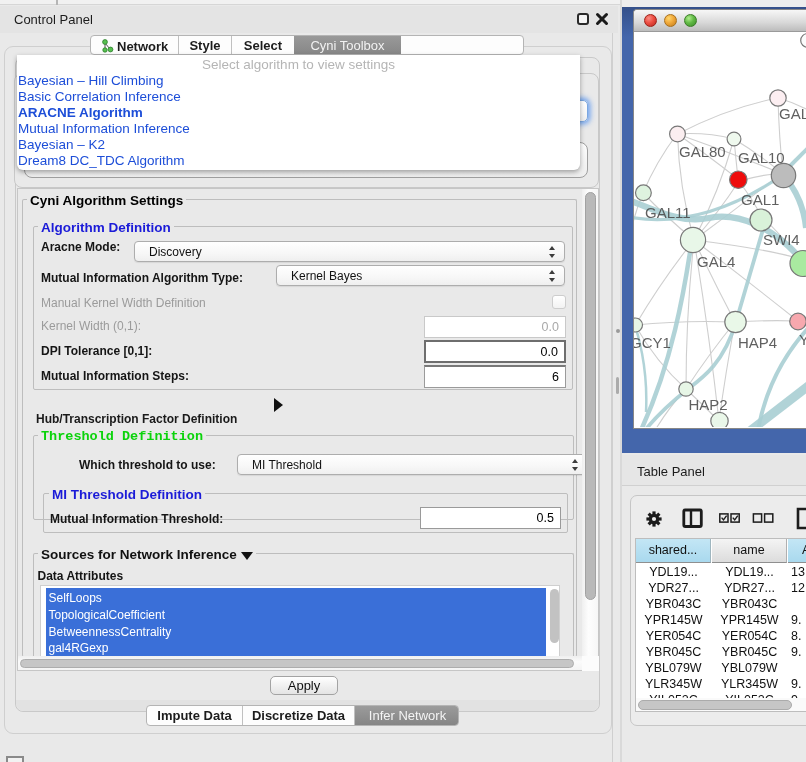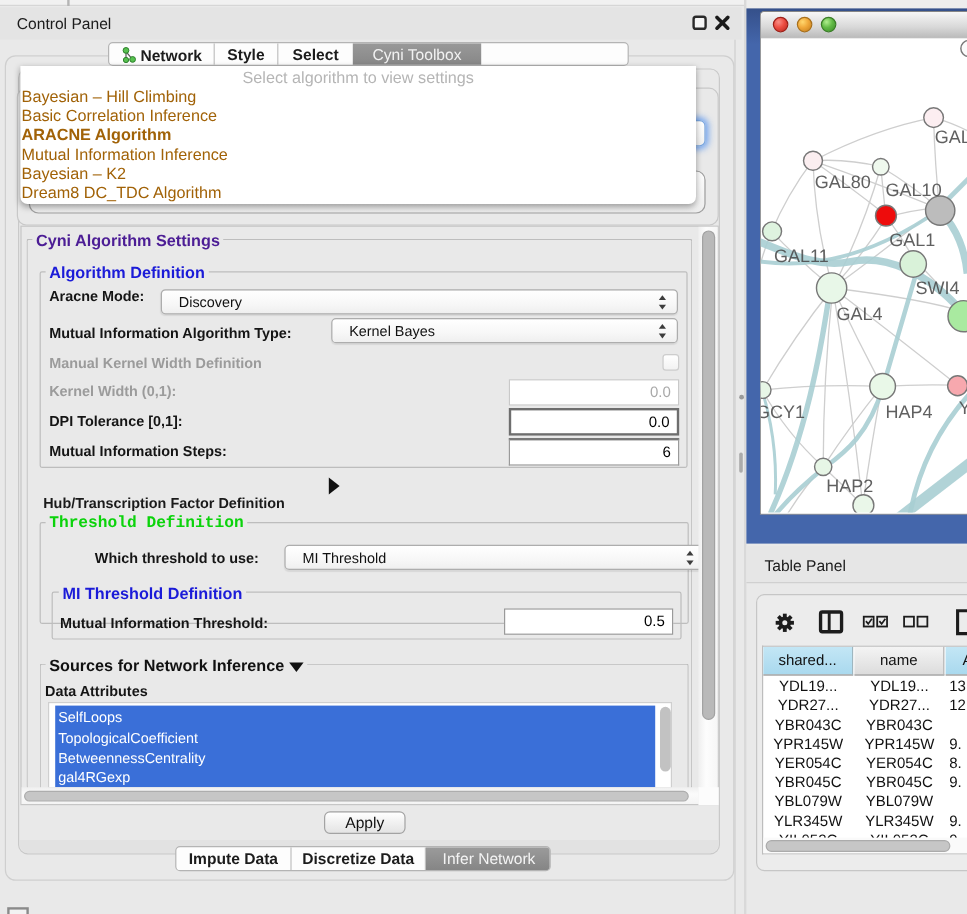--- a/index.html
+++ b/index.html
@@ -1,20 +1,20 @@
 <!DOCTYPE html>
 <html><head>
 <meta charset="utf-8">
 <style>
 * { margin:0; padding:0; box-sizing:border-box; }
 html,body { width:806px; height:762px; overflow:hidden; }
 body { font-family:"Liberation Sans", sans-serif; background:#e9e9e9; position:relative; }
 .abs { position:absolute; }
 .lbl { font-weight:bold; font-size:12px; color:#151515; }
-.lbl-dis { font-weight:bold; font-size:12px; color:#9b9b9b; }
+.lbl-dis { font-weight:normal; font-size:12px; color:#9b9b9b; }
 .combo {
   position:absolute;
   background:linear-gradient(#ffffff,#f7f7f7 60%,#efefef);
   border:1px solid #adadad; border-radius:4px;
   box-shadow:0 1px 1px rgba(0,0,0,0.08);
   font-size:12px; color:#111;
 }
 .combo .ctext { position:absolute; left:14px; top:50%; transform:translateY(-50%); }
 .arrows { position:absolute; right:8px; top:50%; width:7px; height:12px; transform:translateY(-50%); }
 .arrows:before { content:""; position:absolute; left:0; top:0;
@@ -56,21 +56,21 @@
 <div class="abs" style="left:584.5px;top:192px;width:11px;height:408px;background:#b9b9b9;border:1px solid #a2a2a2;border-radius:6px;z-index:5;"></div>
 
 <div class="abs" style="left:18px;top:656px;width:564px;height:14px;background:linear-gradient(#efefef,#fbfbfb 40%,#f4f4f4);z-index:5;"></div>
 <div class="abs" style="left:20px;top:658.5px;width:554px;height:9px;background:#c6c6c6;border:1px solid #adadad;border-radius:5px;z-index:5;"></div>
 
 <div class="abs" style="left:582px;top:656px;width:17px;height:15px;background:#fcfcfc;z-index:5;"></div>
 <div class="abs" style="left:616px;top:329px;width:4px;height:4px;border-radius:50%;background:#9a9a9a;"></div>
 <div class="abs" style="left:616px;top:377px;width:3px;height:17px;background:#ababab;border-radius:2px;"></div>
 
 <div class="group" style="left:22px;top:199px;width:555px;height:458px;border-bottom:none;">
-  <div class="gtitle" style="left:4px;color:#4c1d95;">Cyni Algorithm Settings</div>
+  <div class="gtitle" style="left:4px;color:#000000;">Cyni Algorithm Settings</div>
 </div>
 
 <div class="group" style="left:33px;top:226px;width:540px;height:164px;text-decoration:underline;">
   <div class="gtitle" style="left:4px;color:#1b1bd8;">Algorithm Definition</div>
 </div>
 <div class="abs lbl" style="left:41px;top:240px;">Aracne Mode:</div>
 <div class="combo" style="left:134px;top:241px;width:431px;height:21px;">
     <span class="ctext">Discovery</span>
     <span class="arrows"></span>
   </div>
@@ -140,21 +140,21 @@
   <div class="abs" style="left:203px;top:0;width:107px;height:20px;text-align:center;line-height:19px;background:linear-gradient(#999999,#858585);color:#f2f2f2;font-weight:normal;">Cyni Toolbox</div>
   <div class="abs" style="left:310px;top:0;width:124px;height:20px;text-align:center;line-height:19px;border-left:7px solid #ef4444;margin-top:44px;">jActiveMNodules</div>
 </div>
 
 <div class="abs" style="left:14px;top:73px;width:585px;height:115px;border:1px solid #c8c8c8;border-radius:8px;background:#e9e9e9;"></div>
 <div class="combo" style="left:24px;top:100px;width:564px;height:22px;border-radius:5px;border:1px solid #7ba7e0;box-shadow:0 0 5px 2.5px rgba(90,150,240,0.8);"></div>
 <div class="abs" style="left:24px;top:142px;width:564px;height:36px;border:1px solid #9f9f9f;border-radius:8px;background:linear-gradient(#fdfdfd,#ededed);"></div>
 
 <div class="abs" style="left:17px;top:55px;width:563px;height:115px;background:#ffffff;border-radius:0 0 6px 6px;box-shadow:0 2px 5px rgba(0,0,0,0.35);"></div>
 <div class="abs" style="left:17px;top:57px;width:563px;text-align:center;font-size:13.5px;color:#b5b5b5;">Select algorithm to view settings</div>
-<div class="abs" style="left:18px;top:73px;font-size:13.5px;color:#a16207;line-height:16.1px;">
+<div class="abs" style="left:18px;top:73px;font-size:13.5px;color:#1d4ed8;line-height:16.1px;">
 Bayesian – Hill Climbing<br>
 Basic Correlation Inference<br>
 <b>ARACNE Algorithm</b><br>
 Mutual Information Inference<br>
 Bayesian – K2<br>
 Dream8 DC_TDC Algorithm
 </div>
 
 <div class="abs" style="left:6px;top:756px;width:18px;height:18px;border:2px solid #8a8a8a;background:#f2f2f2;"></div>
 

